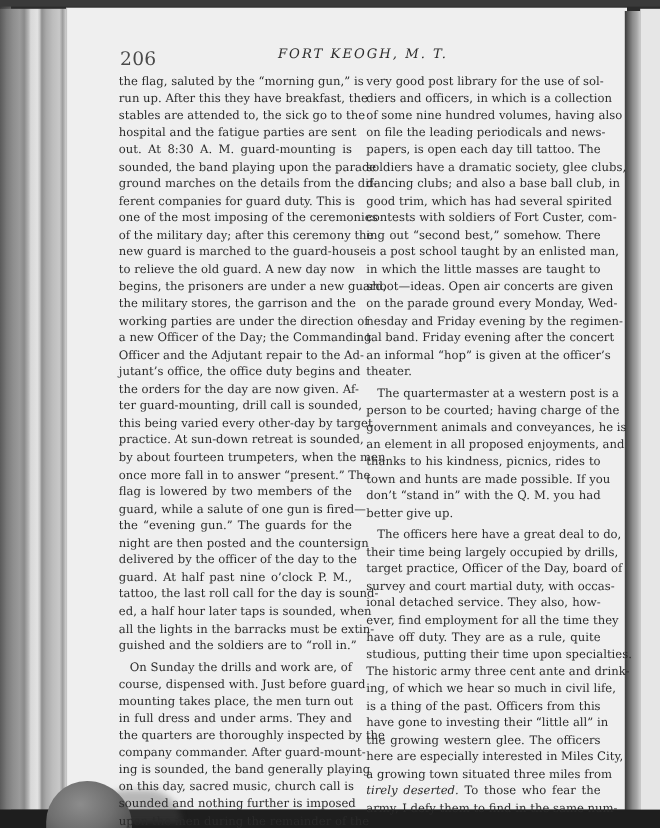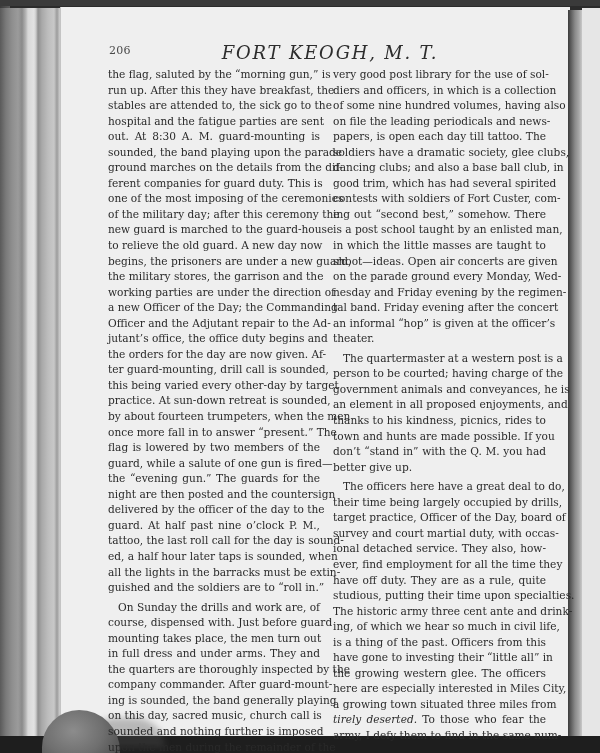--- a/index.html
+++ b/index.html
@@ -32,23 +32,23 @@
     .bottom-strip { position: absolute; left: 0; top: 736px; width: 600px; height: 17px; background: #1e1e1e; }
     
     .thumb { position: absolute; left: 42px; top: 710px; width: 78px; height: 60px;
       border-radius: 40px 44px 0 0;
       background: radial-gradient(ellipse at 40% 35%, #8c8c8c 0%, #6f6f6f 45%, #4e4e4e 80%);
     }
     .thumb-shadow { position: absolute; left: 85px; top: 718px; width: 80px; height: 30px;
       border-radius: 40px 40px 0 0; background: rgba(80,80,80,0.35); filter: blur(3px); }
 
     
-    .page-number { position: absolute; left: 109px; top: 44px; font-size: 11px; color: #4a4a4a; letter-spacing: 0.3px; }
+    .page-number { position: absolute; left: 109px; top: 44px; font-size: 17px; color: #4a4a4a; letter-spacing: 0.3px; }
     .running-head { position: absolute; left: 200px; top: 42px; width: 260px; text-align: center;
-      font-style: italic; font-size: 18px; letter-spacing: 1.8px; color: #2d2d2d; }
+      font-style: italic; font-size: 12px; letter-spacing: 1.8px; color: #2d2d2d; }
 
     
     .column { position: absolute; top: 67px; font-size: 10.6px; line-height: 15.55px; color: #2a2a2a; }
     .col-left { left: 108px; width: 212px; }
     .col-right { left: 333px; width: 213px; }
     .para { margin: 0; }
     .para + .para { margin-top: 4px; }
     .line { display: block; white-space: nowrap; text-align: justify; text-align-last: justify; height: 15.55px; }
     .line.last { text-align-last: left; }
     .line.indent { padding-left: 10px; }

